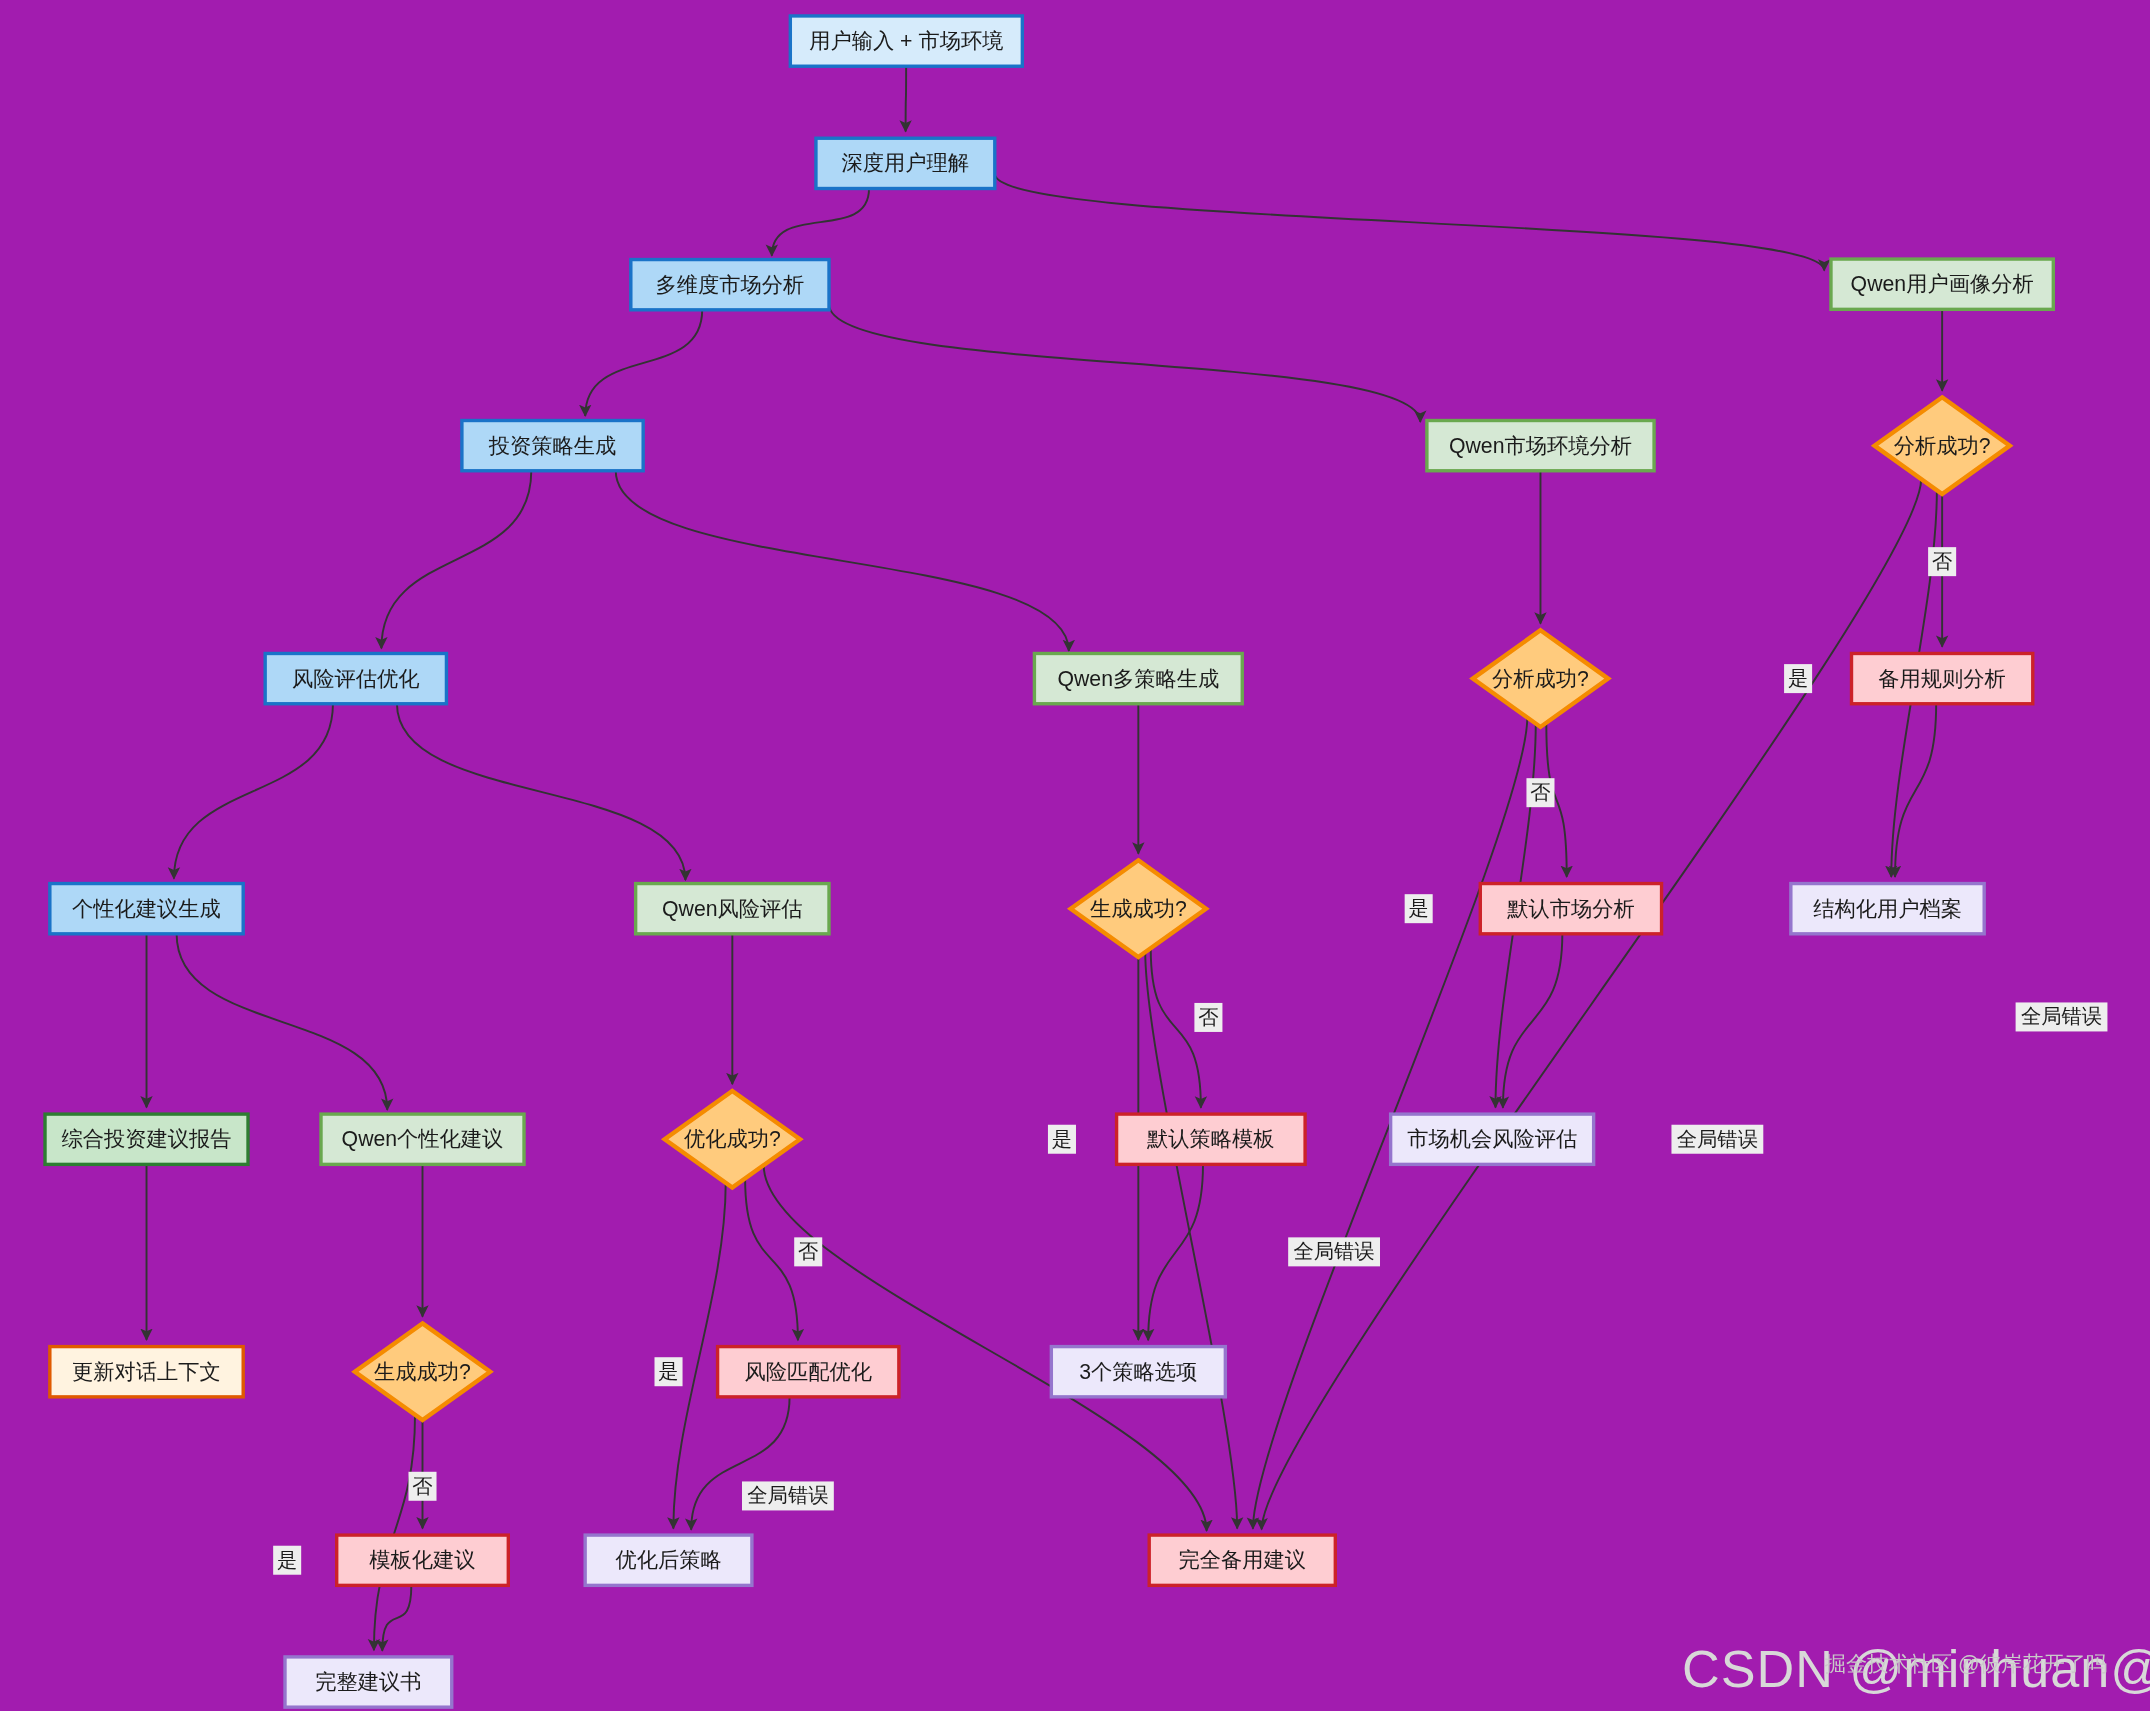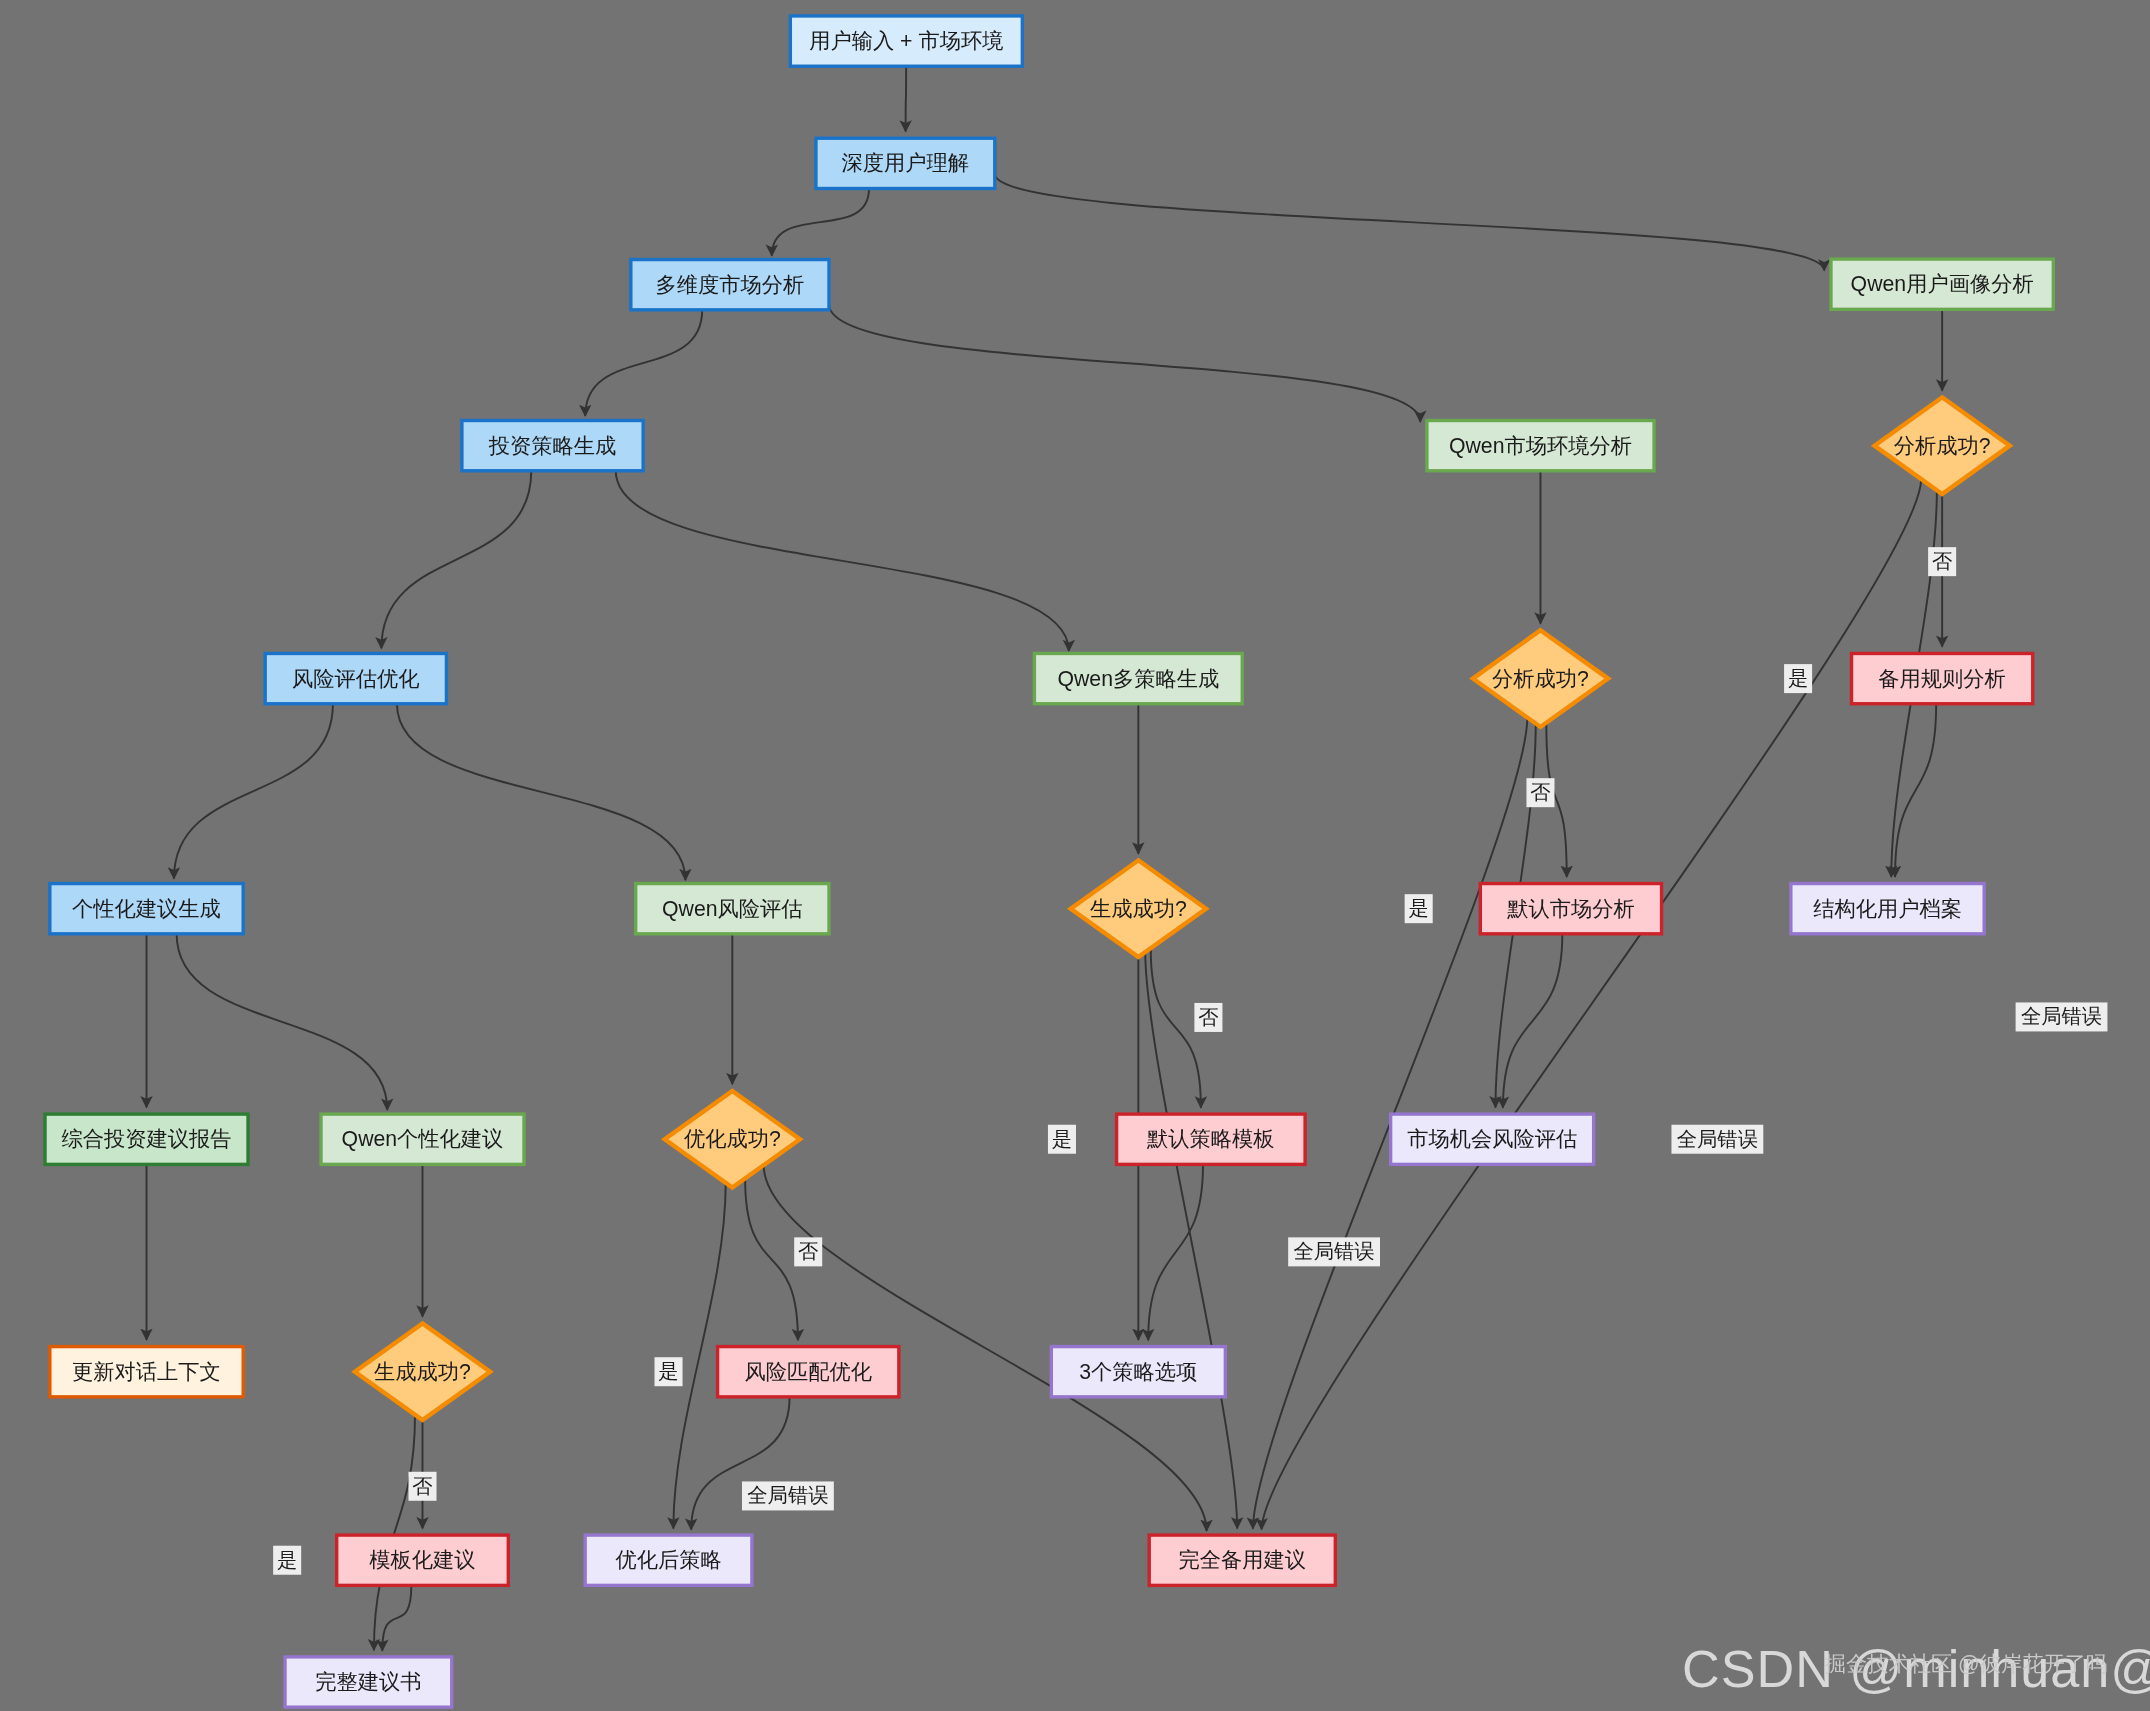--- a/index.html
+++ b/index.html
@@ -1,17 +1,17 @@
 <!DOCTYPE html>
 <html style="font-size:7.7px"><head>
 <meta charset="utf-8">
 <style>
   html,body{margin:0;padding:0;background:#ffffff;}
   body{font-family:"Liberation Sans","DejaVu Sans",sans-serif;}
-  #stage{position:relative;width:2151px;height:1712px;background:#737373;overflow:hidden;}
+  #stage{position:relative;width:2151px;height:1712px;background:#a21caf;overflow:hidden;}
   svg#flow{position:absolute;left:0;top:0;width:2151px;height:1712px;}
   .edge{fill:none;stroke:#333333;stroke-width:4;}
   .nodeRect{stroke-width:7;}
   .nodeDiam{stroke-width:9;}
   .nlabel{font-family:"Liberation Sans","DejaVu Sans",sans-serif;font-size:44px;fill:#1b1b1b;
           dominant-baseline:middle;text-anchor:middle;}
   .elabel{font-family:"Liberation Sans","DejaVu Sans",sans-serif;font-size:42px;fill:#1b1b1b;
           dominant-baseline:middle;text-anchor:middle;}
   .elabelbg{fill:#eeeeee;}
   .wm1{font-family:"Liberation Sans","DejaVu Sans",sans-serif;font-size:108px;fill:#d8d8d8;

